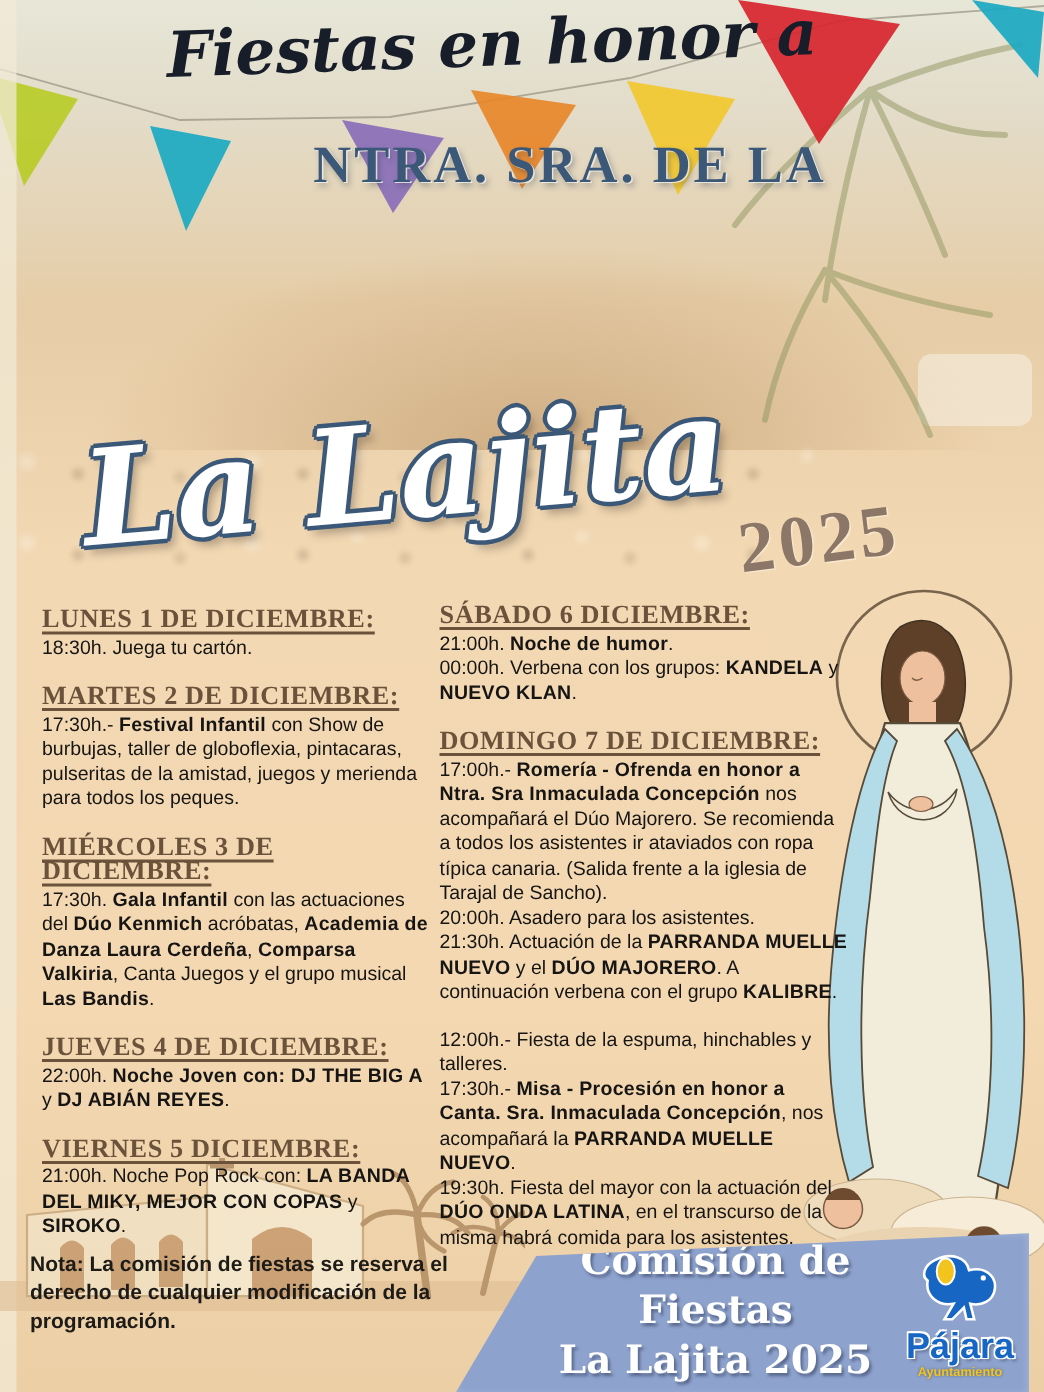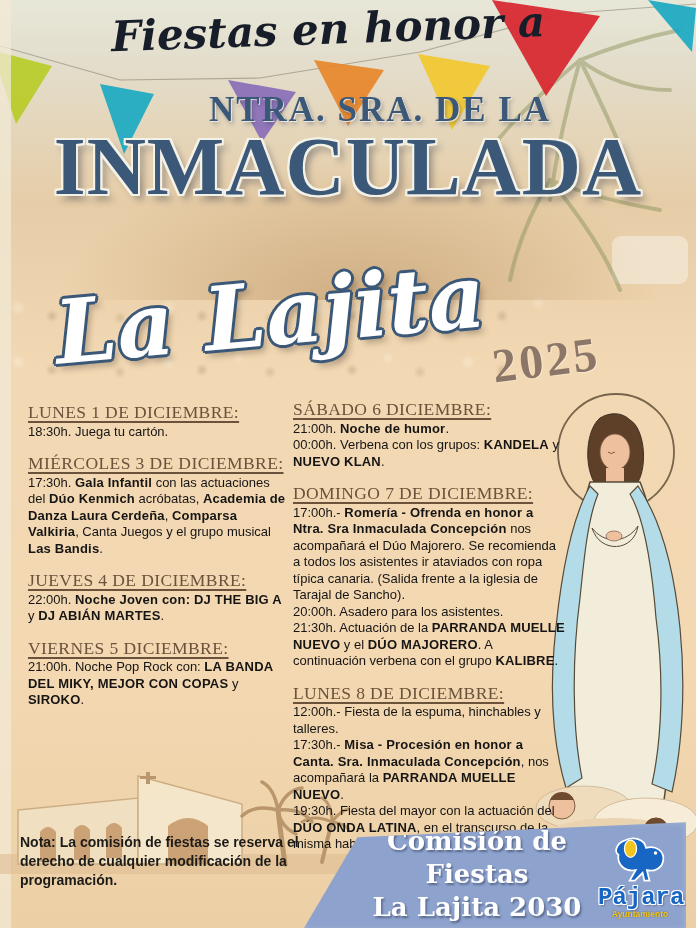--- a/index.html
+++ b/index.html
@@ -43,37 +43,37 @@
       0 -3px 0 var(--navy),0 3px 0 var(--navy),-3px 0 0 var(--navy),3px 0 0 var(--navy),
       4px 6px 6px rgba(60,50,40,.35);}
   .year{left:492px;top:332px;font-family:"Liberation Serif",serif;font-weight:700;font-size:48px;
     letter-spacing:3px;color:var(--year);transform:rotate(-7deg);text-shadow:1px 1px 0 rgba(255,245,230,.5);}
 
   
   .col{line-height:16.5px;font-size:13px;color:#161514;}
   .col-left{left:28px;top:404px;width:260px;}
   .col-right{left:293px;top:401px;width:272px;}
   .event-section{margin-bottom:15px;}
-  .event-section h3{margin:0 0 3px 0;font-family:"Liberation Serif",serif;font-weight:400;
+  .event-section h3{margin:0 0 3px 0;font-family:"Liberation Serif",serif;font-weight:700;
     font-size:17.5px;letter-spacing:.4px;color:var(--brown);text-decoration:underline;
     text-underline-offset:3px;text-decoration-thickness:2px;}
   .event-section p{margin:0;}
   .event-section b{font-weight:700;letter-spacing:.2px;}
 
   .note{left:20px;top:833px;width:312px;font-size:14px;line-height:19px;font-weight:600;color:#1d1b18;}
 
   
   .footer-panel{left:304px;top:820px;width:382px;height:108px;background:var(--panel);
     clip-path:polygon(14% 16%,100% 2%,100% 100%,0% 100%);
     display:flex;align-items:center;box-shadow:inset 0 2px 6px rgba(255,255,255,.25);}
   .footer-text{width:242px;margin-left:52px;text-align:center;font-family:"DejaVu Serif",serif;
     font-weight:700;font-size:26px;line-height:33px;color:#fff;
     text-shadow:1.5px 2px 2px rgba(40,50,80,.5);}
   .logo{width:84px;text-align:center;margin-top:4px;}
-  .logo-name{font-family:Liberation Mono, monospace;font-weight:700;font-size:24px;color:var(--logoblue);
+  .logo-name{font-family:Liberation Sans, sans-serif;font-weight:700;font-size:24px;color:var(--logoblue);
     line-height:20px;
     text-shadow:-1px -1px 0 #fff,1px -1px 0 #fff,-1px 1px 0 #fff,1px 1px 0 #fff,2px 2px 2px rgba(0,0,0,.25);}
   .logo-sub{font-size:8.5px;font-weight:700;color:var(--logoyellow);text-align:center;margin-top:1px;
     text-shadow:0 0 2px rgba(0,0,0,.4);}
 </style>
 </head>
 <body>
 
 <div id="poster">
 
@@ -144,68 +144,70 @@
       <path d="M26,424 A13,13 0 0 1 50,424" fill="#6e4a2e"></path>
       <circle cx="132" cy="454" r="12" fill="#eec09e" stroke="#7a5c42"></circle>
       <path d="M121,449 A12,12 0 0 1 143,449" fill="#6e4a2e"></path>
       <circle cx="86" cy="470" r="11" fill="#eec09e" stroke="#7a5c42"></circle>
       <path d="M76,466 A11,11 0 0 1 96,466" fill="#6e4a2e"></path>
     </g>
   </svg>
 
   <div class="abs pretitle">Fiestas en honor a</div>
   <div class="abs subtitle" style="text-transform:uppercase;margin-left:32px;">Ntra. Sra. de la</div>
-  <div class="abs title-main t1" style="text-transform:uppercase;">Inmaculada</div>
   <div class="abs script-title">La Lajita</div>
   <div class="abs year">2025</div>
 
   <div class="abs col col-left" id="col-left">
       <div class="event-section">
         <h3>LUNES 1 DE DICIEMBRE:</h3>
         <p><span>18:30h. Juega tu cartón.</span></p>
       </div>
       <div class="event-section">
+        <h3>MARTES 2 DE DICIEMBRE:</h3>
+        <p><span>17:30h.- </span><b>Festival Infantil</b><span> con Show de burbujas, taller de globoflexia, pintacaras, pulseritas de la amistad, juegos y merienda para todos los peques.</span></p>
+      </div>
+      <div class="event-section">
         <h3>MIÉRCOLES 3 DE DICIEMBRE:</h3>
         <p><span>17:30h. </span><b>Gala Infantil</b><span> con las actuaciones del </span><b>Dúo Kenmich</b><span> acróbatas, </span><b>Academia de Danza Laura Cerdeña</b><span>, </span><b>Comparsa Valkiria</b><span>, Canta Juegos y el grupo musical </span><b>Las Bandis</b><span>.</span></p>
       </div>
       <div class="event-section">
         <h3>JUEVES 4 DE DICIEMBRE:</h3>
-        <p><span>22:00h. </span><b>Noche Joven con: DJ THE BIG A</b><span> y </span><b>DJ ABIÁN MARTES</b><span>.</span></p>
+        <p><span>22:00h. </span><b>Noche Joven con: DJ THE BIG A</b><span> y </span><b>DJ ABIÁN REYES</b><span>.</span></p>
       </div>
       <div class="event-section">
         <h3>VIERNES  5 DICIEMBRE:</h3>
         <p><span>21:00h. Noche Pop Rock con: </span><b>LA BANDA DEL MIKY, MEJOR CON COPAS</b><span> y </span><b>SIROKO</b><span>.</span></p>
       </div>
     </div>
   <div class="abs col col-right" id="col-right">
       <div class="event-section">
         <h3>SÁBADO 6 DICIEMBRE:</h3>
         <p><span>21:00h. </span><b>Noche de humor</b><span>.</span></p>
         <p><span>00:00h. Verbena con los grupos: </span><b>KANDELA</b><span> y </span><b>NUEVO KLAN</b><span>.</span></p>
       </div>
       <div class="event-section">
         <h3>DOMINGO 7 DE DICIEMBRE:</h3>
         <p><span>17:00h.- </span><b>Romería - Ofrenda en honor a Ntra. Sra Inmaculada Concepción</b><span> nos acompañará el Dúo Majorero. Se recomienda a todos los asistentes ir ataviados con ropa típica canaria. (Salida frente a la iglesia de Tarajal de Sancho).</span></p>
         <p><span>20:00h. Asadero para los asistentes.</span></p>
         <p><span>21:30h. Actuación de la </span><b>PARRANDA MUELLE NUEVO</b><span> y el </span><b>DÚO MAJORERO</b><span>. A continuación verbena con el grupo </span><b>KALIBRE</b><span>.</span></p>
       </div>
       <div class="event-section">
-        <h3>LUNES  8 DE DICIEMBRE:</h3>
         <p><span>12:00h.- Fiesta de la espuma, hinchables y talleres.</span></p>
         <p><span>17:30h.- </span><b>Misa - Procesión en honor a Canta. Sra. Inmaculada Concepción</b><span>, nos acompañará la </span><b>PARRANDA MUELLE NUEVO</b><span>.</span></p>
         <p><span>19:30h. Fiesta del mayor con la actuación del </span><b>DÚO ONDA LATINA</b><span>, en el transcurso de la misma habrá comida para los asistentes.</span></p>
       </div>
     </div>
 
   <div class="abs note">Nota: La comisión de fiestas se reserva el derecho de cualquier modificación de la programación.</div>
 
   <div class="abs footer-panel">
     <div class="footer-text">
       <div>Comisión de Fiestas</div>
-      <div>La Lajita 2030</div>
+      <div>La Lajita 2025</div>
     </div>
     <div class="logo">
       <svg width="62" height="50" viewBox="0 0 70 58">
         <path d="M16,8 C28,2 40,6 42,16 C54,13 63,20 62,30 C61,40 51,44 43,42 L46,54 L40,54 L38,45 L29,54 L23,54 L30,42 C18,44 8,36 10,24 C5,21 7,12 16,8 Z" fill="#1766c4" stroke="#fff" stroke-width="2" class="bird-body"></path>
         <ellipse cx="24" cy="17" rx="7" ry="10" fill="#f2c41d" stroke="#fff" stroke-width="1.5" class="bird-wing"></ellipse>
         <circle cx="53" cy="22" r="2" fill="#fff"></circle>
       </svg>
       <div class="logo-name">Pájara</div>
       <div class="logo-sub">Ayuntamiento</div>
     </div>

